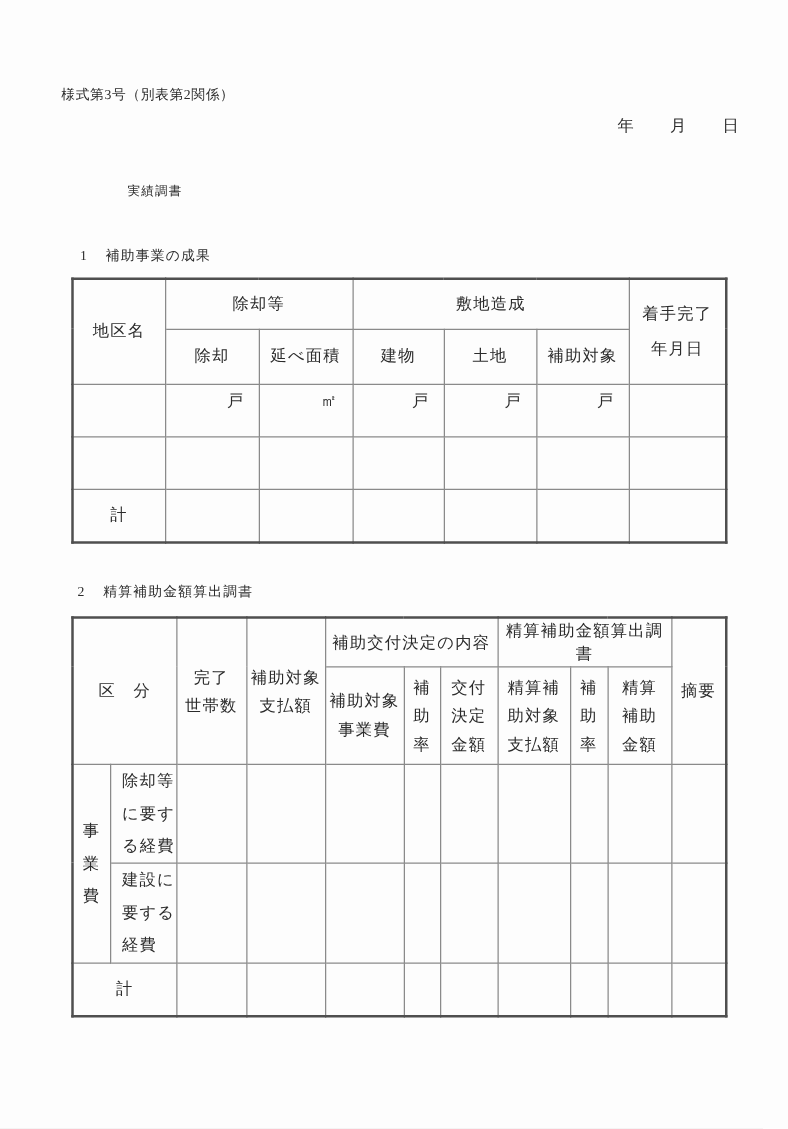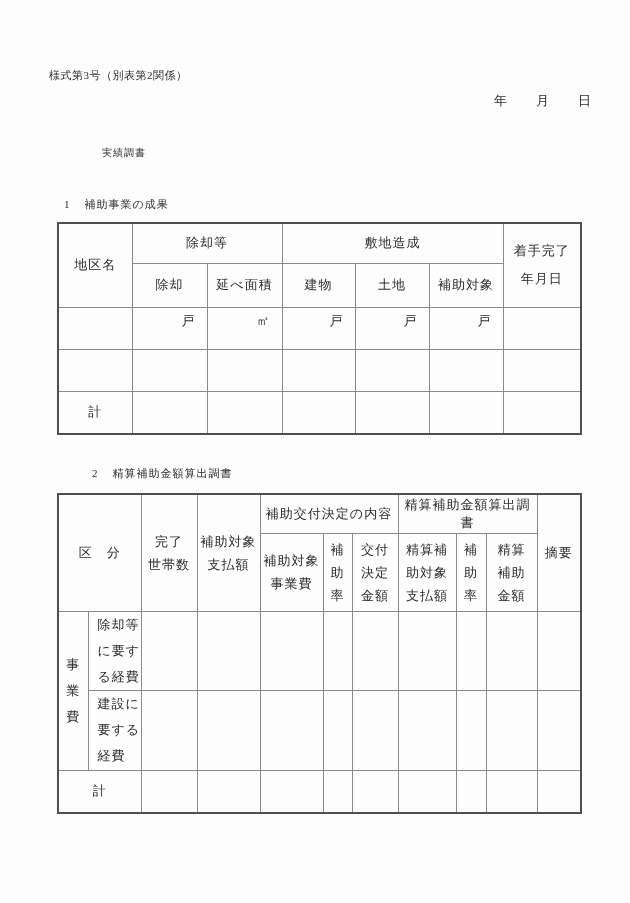--- a/index.html
+++ b/index.html
@@ -16,21 +16,21 @@
   .abs { position: absolute; }
 
   .form-label { left: 49px; top: 68px; font-size: 11px; letter-spacing: 0.5px; }
   .date-line { left: 494px; top: 92px; font-size: 13px; display: flex; }
   .date-line span { margin-right: 29px; }
   .date-line span:last-child { margin-right: 0; }
   .doc-title { left: 102px; top: 146px; font-size: 10px; letter-spacing: 1px; }
 
   .sec-heading { font-size: 11px; letter-spacing: 1px; }
   .sec1-heading { left: 64px; top: 197px; }
-  .sec2-heading { left: 62px; top: 466px; margin-left: 30px; }
+  .sec2-heading { left: 62px; top: 466px; }
   .sec-heading .num { margin-right: 15px; letter-spacing: 0; }
 
   table {
     border-collapse: collapse;
     table-layout: fixed;
     position: absolute;
     border: 2px solid #4f4f4f;
     font-size: 13px;
   }
   #table1 { left: 57px; top: 222px; width: 525px; }

